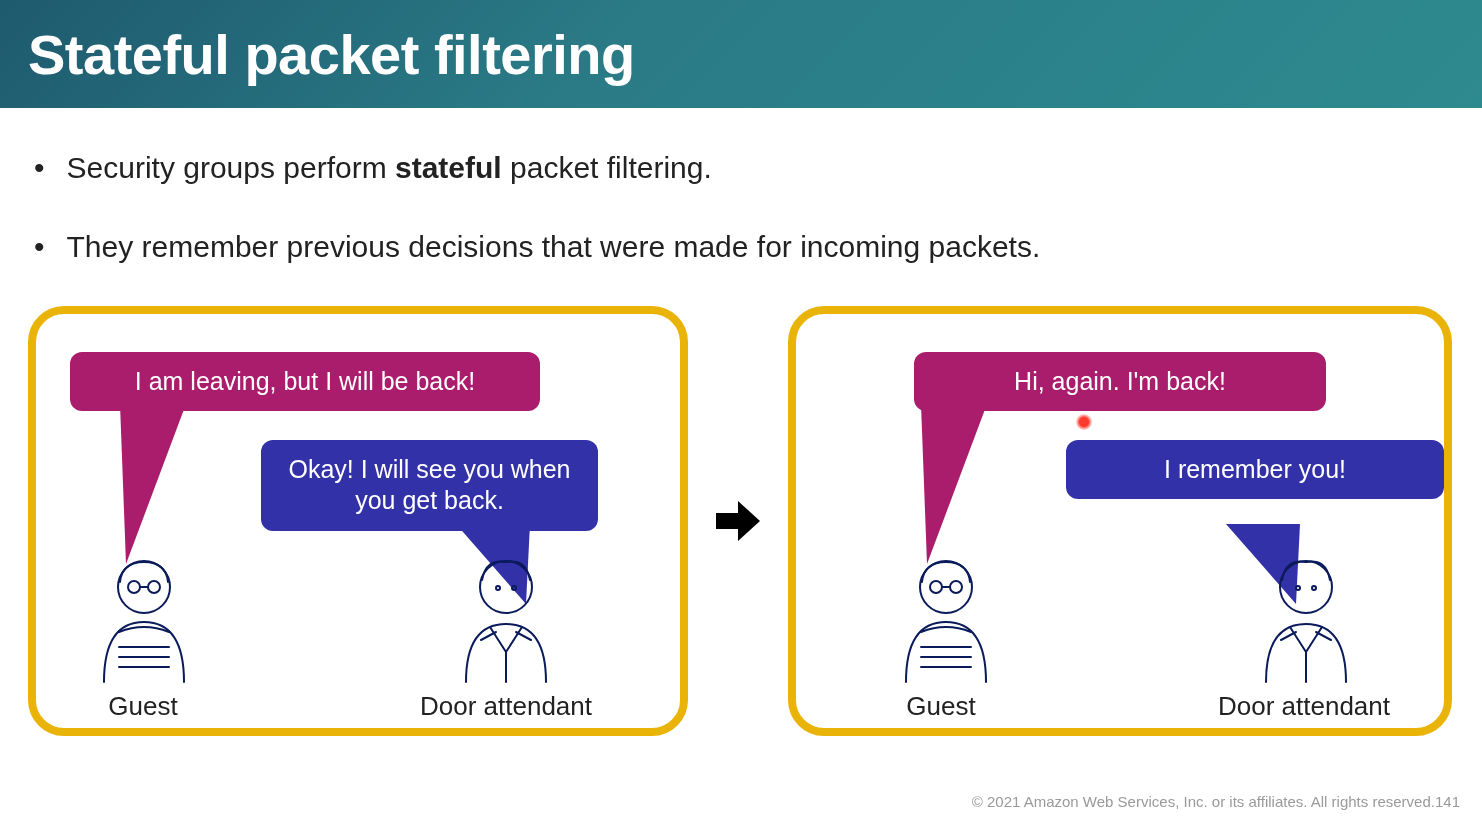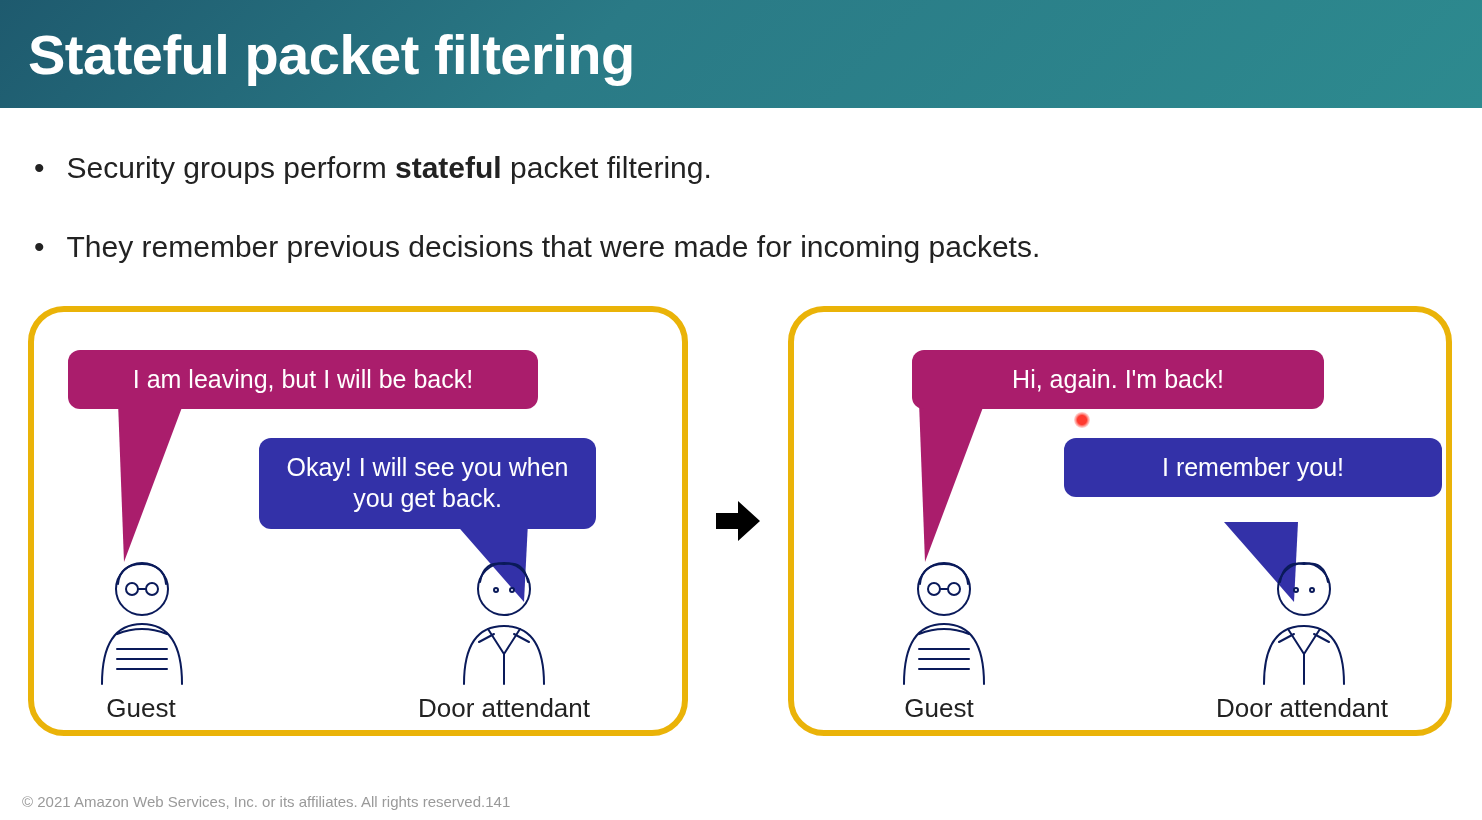--- a/index.html
+++ b/index.html
@@ -62,21 +62,21 @@
   .bold { font-weight: 700; }
 
   .panels {
     display: flex;
     align-items: center;
     gap: 24px;
     padding: 0 28px;
     margin-top: 10px;
   }
   .panel {
-    border: 6px solid #eab308;
+    border: 8px solid #eab308;
     border-radius: 36px;
     height: 430px;
     position: relative;
   }
   .panel.left { width: 660px; }
   .panel.right { width: 664px; }
 
   .arrow-right {
     width: 52px;
     flex: 0 0 52px;
@@ -155,21 +155,21 @@
     border-radius: 50%;
   }
   .p2 .laser-pointer { top: 100px; left: 280px; }
 
   .footer {
     position: absolute;
     bottom: 10px;
     left: 22px;
     right: 22px;
     display: flex;
-    justify-content: flex-start;
+    justify-content: flex-end;
     font-size: 15px;
     color: #9a9a9a;
   }
 
   
   .person svg { width: 100%; height: auto; display: block; }
   .person path, .person circle, .person line, .person rect { stroke: #0a1a5a; fill: none; stroke-width: 2; stroke-linecap: round; stroke-linejoin: round; }
 </style>
 </head>
 <body>

